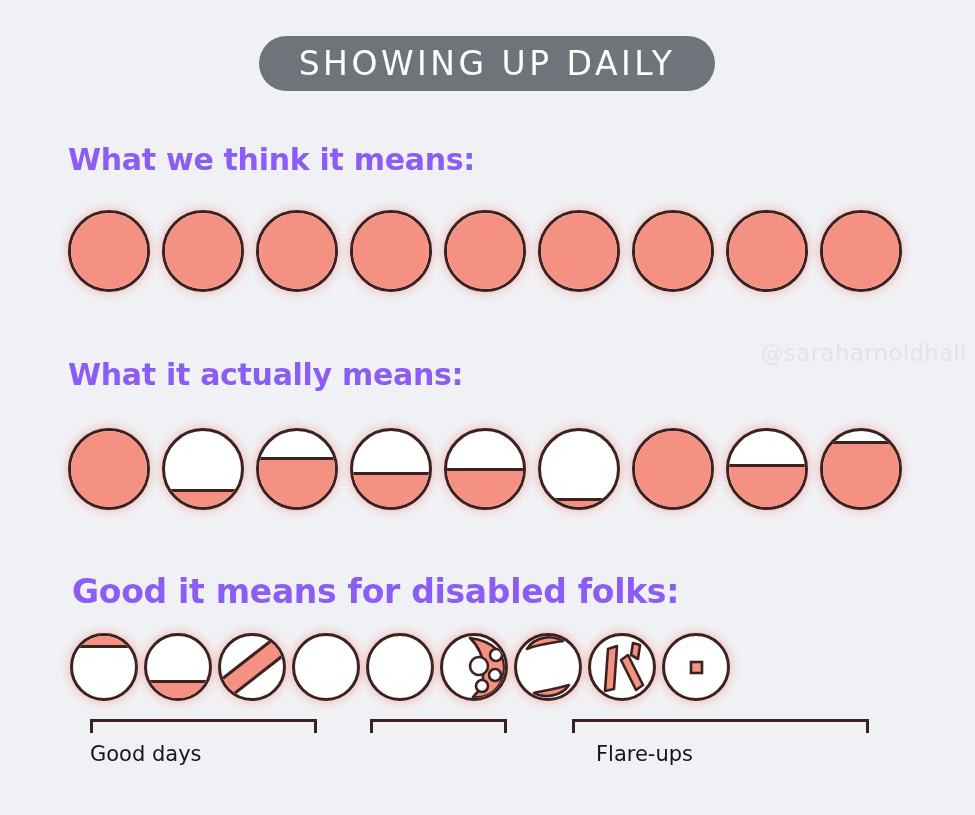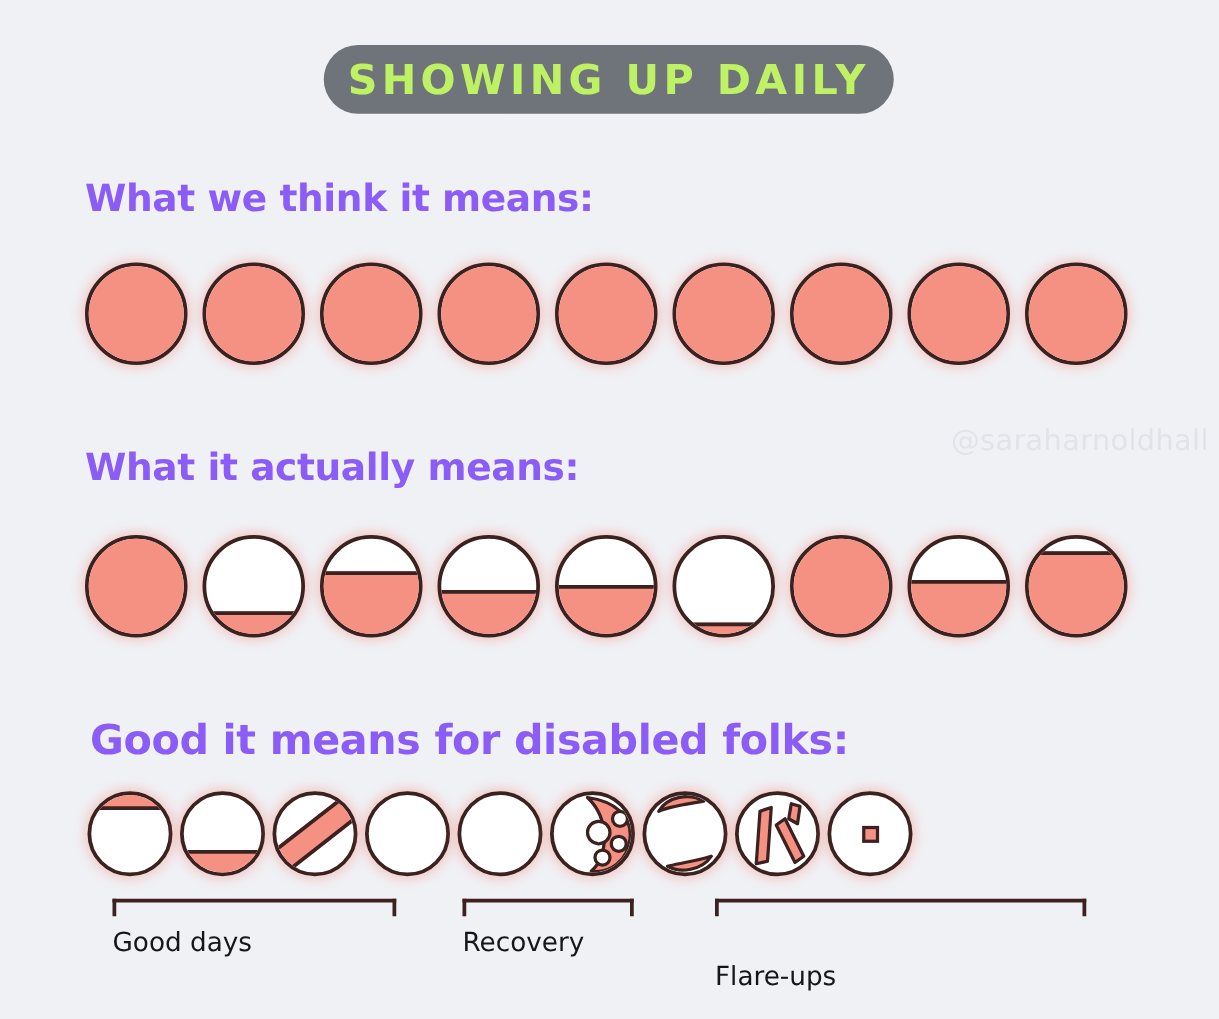--- a/index.html
+++ b/index.html
@@ -28,24 +28,24 @@
     top: 36px;
     width: 456px;
     height: 55px;
     background: #6e7479;
     border-radius: 28px;
     display: flex;
     align-items: center;
     justify-content: center;
   }
   .title-text {
-    color: #bef264;
+    color: #ffffff;
     font-family: "DejaVu Sans", sans-serif;
     font-size: 33px;
-    font-weight: 700;
+    font-weight: 400;
     letter-spacing: 3.5px;
     line-height: 1;
     white-space: nowrap;
   }
 
   
   .heading {
     position: absolute;
     color: #8b5cf6;
     font-family: "DejaVu Sans", sans-serif;
@@ -149,21 +149,21 @@
     font-family: "DejaVu Sans", sans-serif;
     font-size: 21px;
     white-space: nowrap;
   }
 
   .bk-good   { left: 90px;  top: 719px; width: 227px; }
   .lb-good   { left: 90px;  top: 742px; width: 227px; }
   .bk-rec    { left: 370px; top: 719px; width: 137px; }
   .lb-rec    { left: 370px; top: 742px; width: 137px; }
   .bk-flare  { left: 572px; top: 719px; width: 297px; }
-  .lb-flare  { left: 572px; top: 742px; width: 297px; margin-top: 27px; }
+  .lb-flare  { left: 596px; top: 742px; width: 297px; }
 </style>
 </head>
 <body>
 
 <div id="page">
 
   <div class="title-pill">
     <span class="title-text">SHOWING UP DAILY</span>
   </div>
 
@@ -279,18 +279,17 @@
       <svg viewBox="0 0 68 68">
         <rect x="29" y="29" width="11" height="11" fill="#f49183" stroke="#3b2220" stroke-width="2.6"></rect>
       </svg>
     </div>
   </div>
 
   <div class="bracket bk-good"></div>
   <div class="bracket-label lb-good">Good days</div>
 
   <div class="bracket bk-rec"></div>
-  <div class="bracket-label lb-rec">Recovery</div>
 
   <div class="bracket bk-flare"></div>
   <div class="bracket-label lb-flare">Flare-ups</div>
 
 </div>
 
 </body></html>

